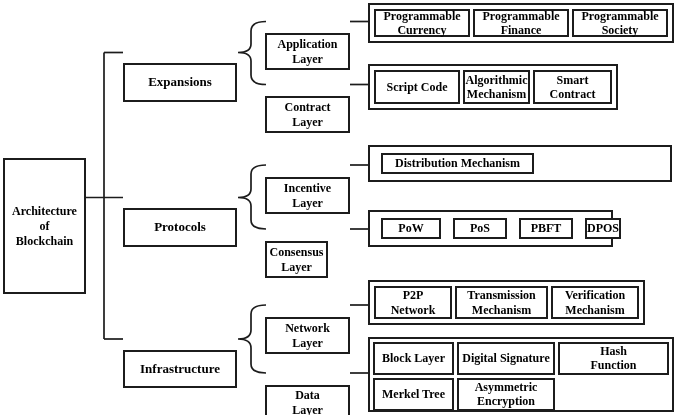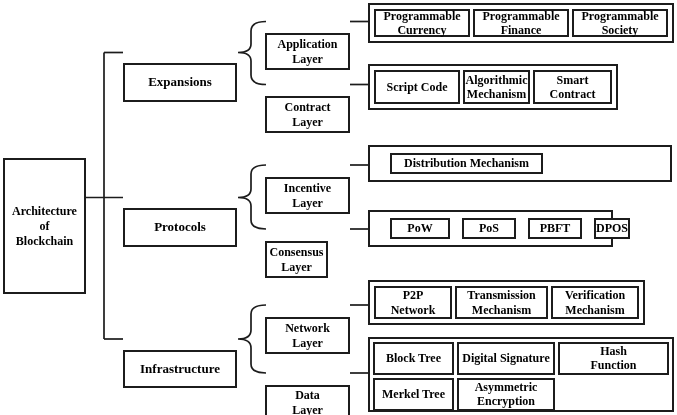--- a/index.html
+++ b/index.html
@@ -44,21 +44,21 @@
     display: flex;
     align-items: center;
     justify-content: center;
     text-align: center;
     font-weight: bold;
     white-space: pre-line;
     line-height: 1.2;
     font-size: 12px;
   }
   .pad4 { padding: 4px; gap: 3px; }
-  .pad-slim { padding: 6px 20px; gap: 4px; }
+  .pad-slim { padding: 6px 11px; gap: 4px; }
   .grid2x3 {
     display: grid;
     padding: 3px;
     gap: 3px;
     grid-template-columns: 81px 98px 1fr;
     grid-template-rows: 1fr 1fr;
   }
 </style>
 </head>
 <body>
@@ -158,21 +158,21 @@
   <div class="container pad4" style="left:368px; top:280px; width:277px; height:45px;">
     <div class="item" style="flex:0 0 78px;">P2P
 Network</div>
     <div class="item" style="flex:0 0 93px;">Transmission
 Mechanism</div>
     <div class="item" style="flex:1 1 0;">Verification
 Mechanism</div>
   </div>
 
   <div class="container grid2x3" style="left:368px; top:337px; width:306px; height:75px;">
-    <div class="item">Block Tree</div>
+    <div class="item">Block Layer</div>
     <div class="item">Digital Signature</div>
     <div class="item">Hash
 Function</div>
     <div class="item">Merkel Tree</div>
     <div class="item">Asymmetric
 Encryption</div>
   </div>
 
 </div>
 

